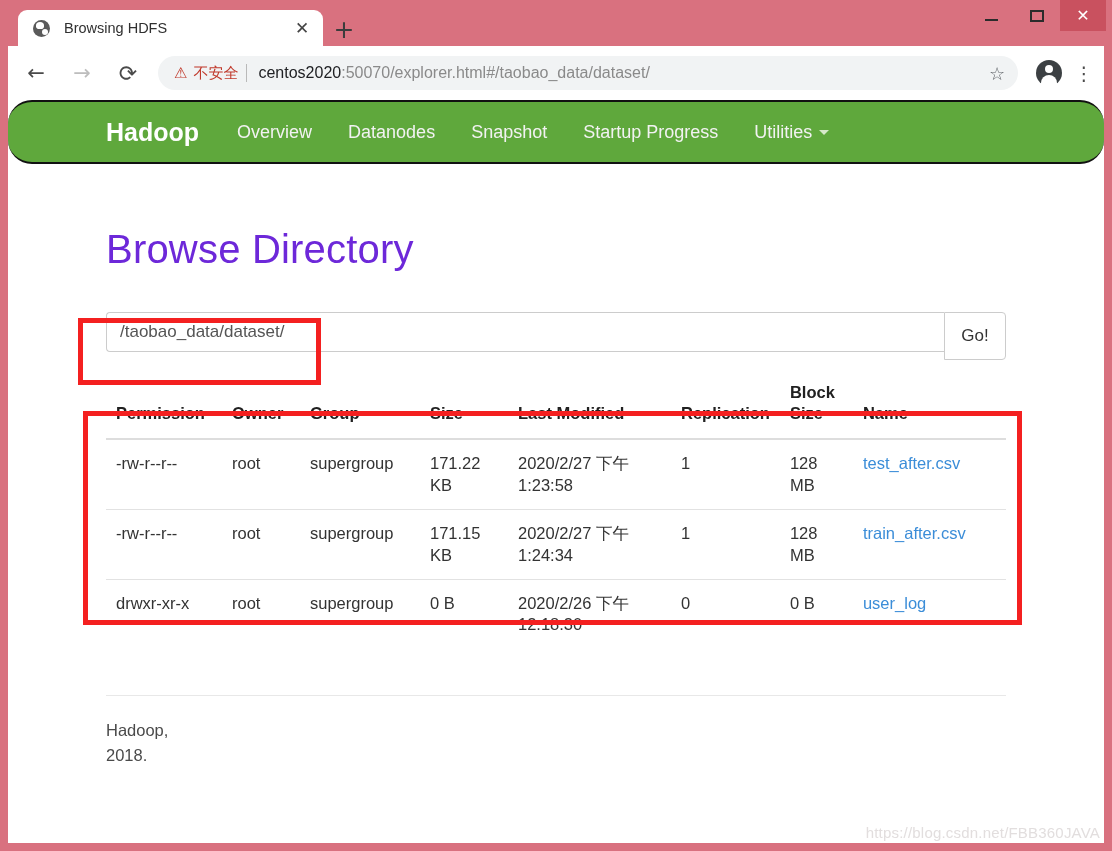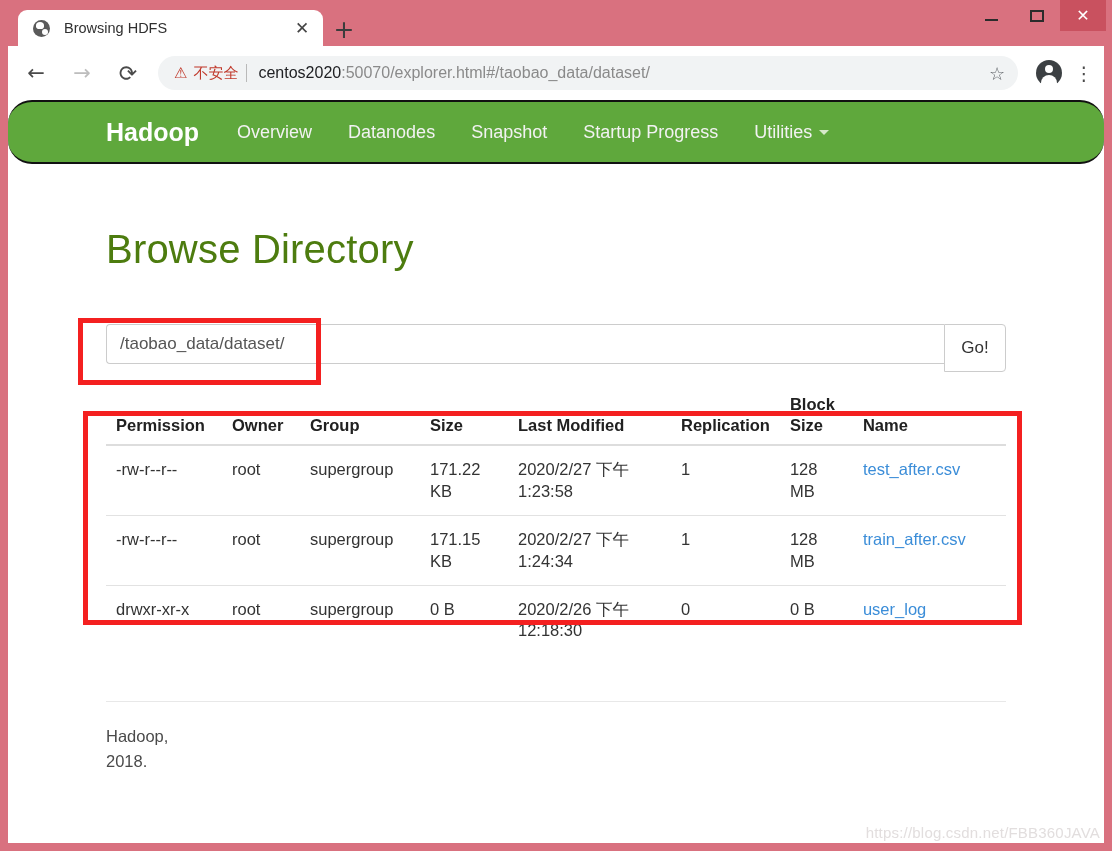--- a/index.html
+++ b/index.html
@@ -232,28 +232,28 @@
   }
 
   
   #page-body {
     padding: 0 0 0 98px;
     position: relative;
   }
   #page-title {
     font-size: 40px;
     font-weight: normal;
-    color: #4d7c0f;
+    color: #6d28d9;
     margin: 63px 0 0 0;
     letter-spacing: 0.2px;
   }
 
   
   #pathbar {
-    margin-top: 52px;
+    margin-top: 40px;
     width: 900px;
     height: 40px;
     display: flex;
   }
   #path-input {
     flex: 1 1 auto;
     height: 40px;
     border: 1px solid #cccccc;
     border-right: none;
     border-radius: 4px 0 0 4px;
@@ -280,21 +280,21 @@
     margin-top: 30px;
     width: 900px;
     border-collapse: collapse;
     font-size: 16.5px;
     color: #333333;
   }
   #file-table th {
     text-align: left;
     font-weight: bold;
     vertical-align: bottom;
-    padding: 0 10px 8px 10px;
+    padding: 0 10px 14px 10px;
     border-bottom: 2px solid #dddddd;
     color: #212121;
     line-height: 1.28;
   }
   #file-table td {
     text-align: left;
     vertical-align: top;
     padding: 13px 10px 13px 10px;
     border-top: 1px solid #e2e2e2;
     line-height: 1.3;

